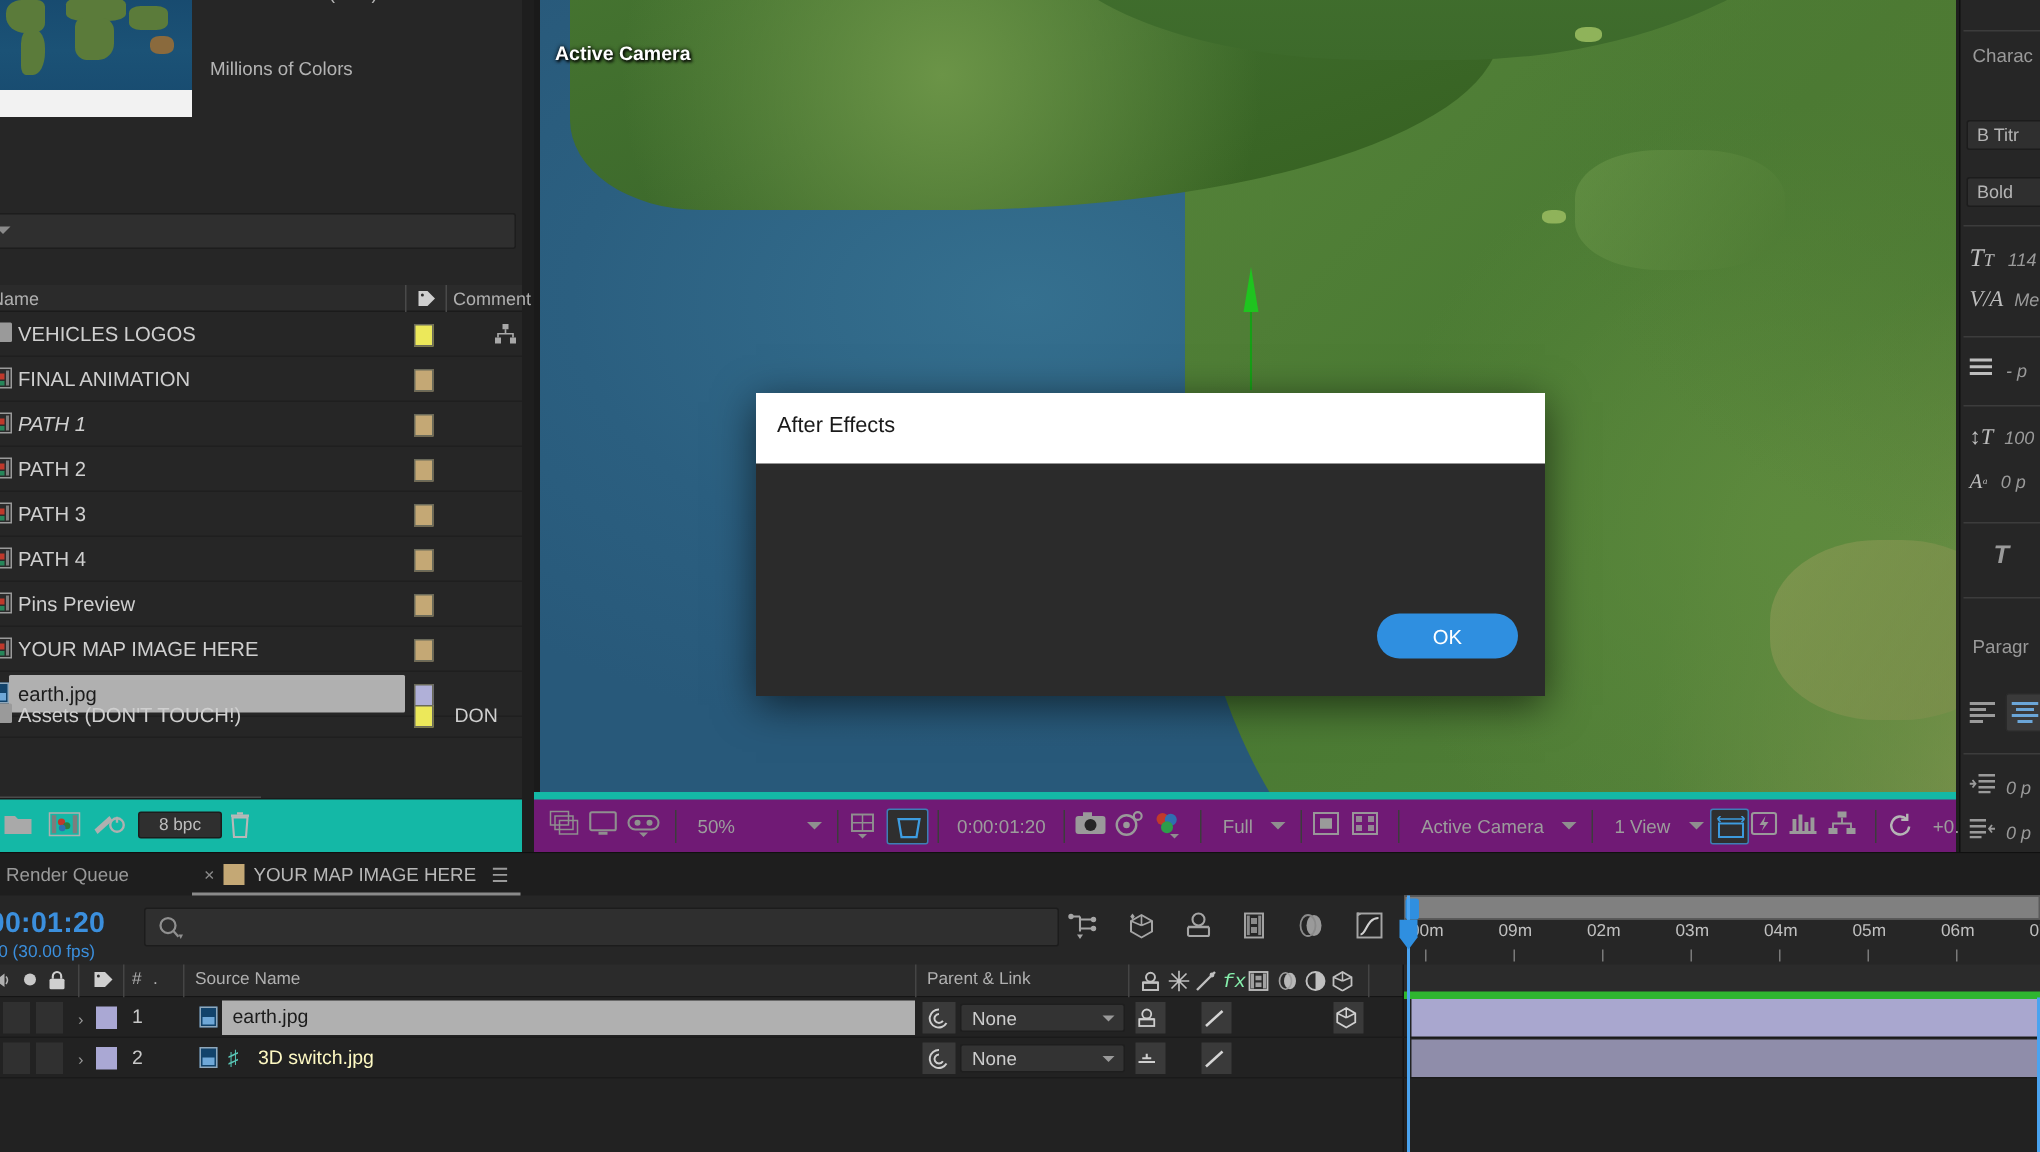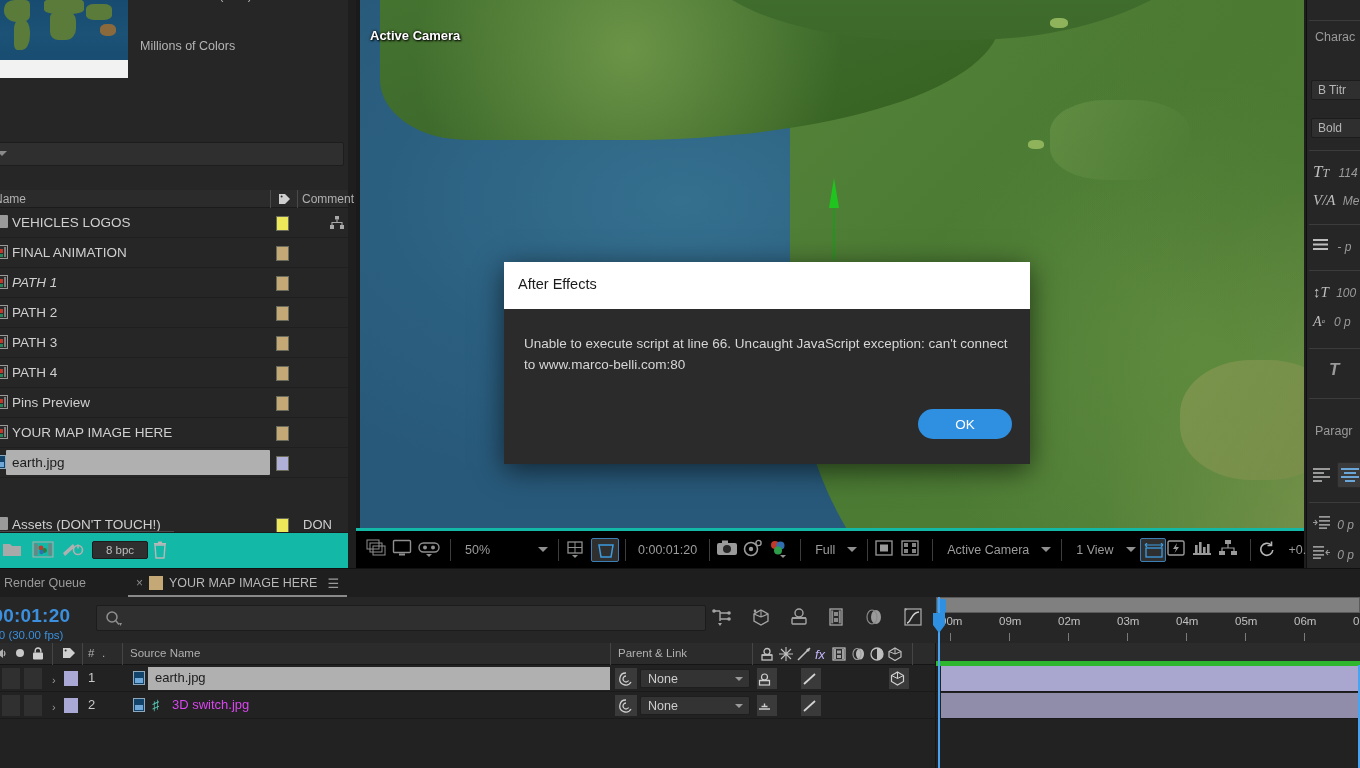--- a/index.html
+++ b/index.html
@@ -137,21 +137,21 @@
   }
   #comp-label {
     position:absolute; left:10px; top:28px;
     font-size:13px; font-weight:bold; color:#ffffff;
     text-shadow: 0 0 3px #000, 1px 1px 2px #000;
   }
   #axis-arrow { position:absolute; left:468px; top:178px; width:12px; height:82px; }
 
   #comp-toolbar {
     position:absolute; left:0; bottom:0; width:948px; height:40px;
-    background:#000000; border-top:3px solid #14b8a6;
+    background:#701a75; border-top:5px solid #14b8a6;
     display:flex; align-items:center; gap:0;
     font-size:12.5px; color:#9a9a9a;
   }
   .tb-ico { width:26px; height:22px; position:relative; flex:0 0 auto; }
   .tb-sep { width:1px; height:22px; background:#3c3c3c; margin:0 6px; flex:0 0 auto; }
   .tb-text { padding:0 6px; white-space:nowrap; color:#9c9c9c; }
   .tb-select {
     display:flex; align-items:center; gap:6px; padding:0 4px 0 8px;
     color:#9c9c9c; white-space:nowrap;
   }
@@ -236,21 +236,21 @@
   .hdr-item { position:absolute; top:4px; white-space:nowrap; }
   .hdr-div { position:absolute; top:0; width:1px; height:22px; background:#454545; }
 
   .tl-row { position:absolute; left:0; width:1360px; height:27px; border-bottom:1px solid #1a1a1a; }
   .tl-row .cell-av { position:absolute; top:3px; width:18px; height:21px; background:#303030; }
   .tl-row .chev { position:absolute; left:52px; top:9px; font-size:11px; color:#9a9a9a; }
   .tl-row .lyr-color { position:absolute; left:64px; top:6px; width:14px; height:15px; background:#aaa8d4; }
   .tl-row .lyr-num { position:absolute; left:88px; top:5px; font-size:13px; color:#c8c8c8; }
   .tl-row .lyr-src-ico { position:absolute; left:133px; top:6px; width:13px; height:15px; }
   .tl-row .lyr-3d { position:absolute; left:152px; top:5px; font-size:14px; color:#59c8b8; }
-  .tl-row .lyr-name { position:absolute; top:5px; font-size:13px; color:#d946ef; white-space:nowrap; }
+  .tl-row .lyr-name { position:absolute; top:5px; font-size:13px; color:#fef9c3; white-space:nowrap; }
   .tl-row.selected .row-sel {
     position:absolute; left:148px; top:2px; width:462px; height:23px; background:#b0b0b0;
   }
   .tl-row.selected .lyr-name { color:#1b1b1b; z-index:3; }
   .tl-row .cell-pick { position:absolute; left:615px; top:3px; width:22px; height:21px;
      background:#3a3a3a; display:flex;align-items:center;justify-content:center; }
   .tl-row .parent-select {
     position:absolute; left:640px; top:4px; width:110px; height:19px;
     background:#333; border:1px solid #1e1e1e; border-radius:2px;
     font-size:12.5px; color:#cdcdcd; line-height:18px; padding-left:7px;
@@ -399,21 +399,21 @@
           <div class="pr-swatch" style="background:#c4a875"></div>
         </div>
         <div class="proj-row selected" style="top: 448px;">
           <div class="pr-sel-bg"></div>
           <div class="pr-icon">
             <span class="img-ico" style="display:block;width:12px;height:14px;"></span>
           </div>
           <div class="pr-label">earth.jpg</div>
           <div class="pr-swatch" style="background:#b0b0d8"></div>
         </div>
-        <div class="proj-row" style="top: 462px; margin-top: 48px;">
+        <div class="proj-row" style="top: 462px;">
           <div class="pr-icon">
             <div style="width:14px;height:13px;background:#9a9a9a;border-radius:1px;"></div>
           </div>
           <div class="pr-label">Assets (DON'T TOUCH!)</div>
           <div class="pr-swatch" style="background:#ece85a"></div>
           <div class="pr-comment">DON</div>
         </div>
       </div>
 
     <div id="proj-footer">
@@ -834,21 +834,21 @@
         <svg width="14" height="14" viewBox="0 0 14 14">
             <path d="M7 0v14M0 7h14M2 2l10 10M12 2L2 12" stroke="#c0c0c0" stroke-width="1.1"></path>
           </svg>
       </div>
       <div class="hdr-item" style="left:797px;">
         <svg width="14" height="14" viewBox="0 0 14 14">
             <line x1="1" y1="13" x2="13" y2="1" stroke="#c0c0c0" stroke-width="1.6"></line>
             <circle cx="11" cy="3" r="1.6" fill="#c0c0c0"></circle>
           </svg>
       </div>
-      <div class="hdr-item" style="left:815px; font-style:italic; font-family:Liberation Sans, sans-serif; font-size:13px; color:#c4b5fd;">fx</div>
+      <div class="hdr-item" style="left:815px; font-style:italic; font-family:Liberation Mono, monospace; font-size:13px; color:#86efac;">fx</div>
       <div class="hdr-item" style="left:832px;">
         <svg width="14" height="14" viewBox="0 0 14 14">
             <rect x="1" y="1" width="12" height="12" fill="none" stroke="#c0c0c0" stroke-width="1.2"></rect>
             <rect x="2" y="2" width="2" height="10" fill="#a0a0a0"></rect>
             <rect x="10" y="2" width="2" height="10" fill="#a0a0a0"></rect>
             <rect x="5" y="3.5" width="4" height="3" fill="#a0a0a0"></rect>
             <rect x="5" y="8" width="4" height="3" fill="#a0a0a0"></rect>
           </svg>
       </div>
       <div class="hdr-item" style="left:851px;">
@@ -955,17 +955,16 @@
           <path d="M1 0h12v12l-6 8-6-8z" fill="#2f8fe0"></path>
         </svg>
     </div>
     <div id="tl-right-edge"></div>
   </div>
 
   <div id="dialog" style="position:absolute;left:504px;top:262px;width:526px;height:202px;background:#2b2b2b;box-shadow:0 6px 26px rgba(0,0,0,.6);">
     <div style="position:absolute;left:0;top:0;width:526px;height:47px;background:#ffffff;">
       <div style="position:absolute;left:14px;top:14px;font-size:14.5px;color:#1a1a1a;">After Effects</div>
     </div>
-    <div style="position:absolute;left:20px;top:72px;width:490px;font-size:13.5px;line-height:1.55;color:#d6d6d6;">Unable to execute script at line 66. Uncaught JavaScript exception: can't connect to www.marco-belli.com:80</div>
     <div style="position:absolute;left:414px;top:147px;width:94px;height:30px;border-radius:15px;background:#2f8fe0;display:flex;align-items:center;justify-content:center;font-size:13.5px;color:#ffffff;">OK</div>
   </div>
 
 </div>
 
 </body></html>

